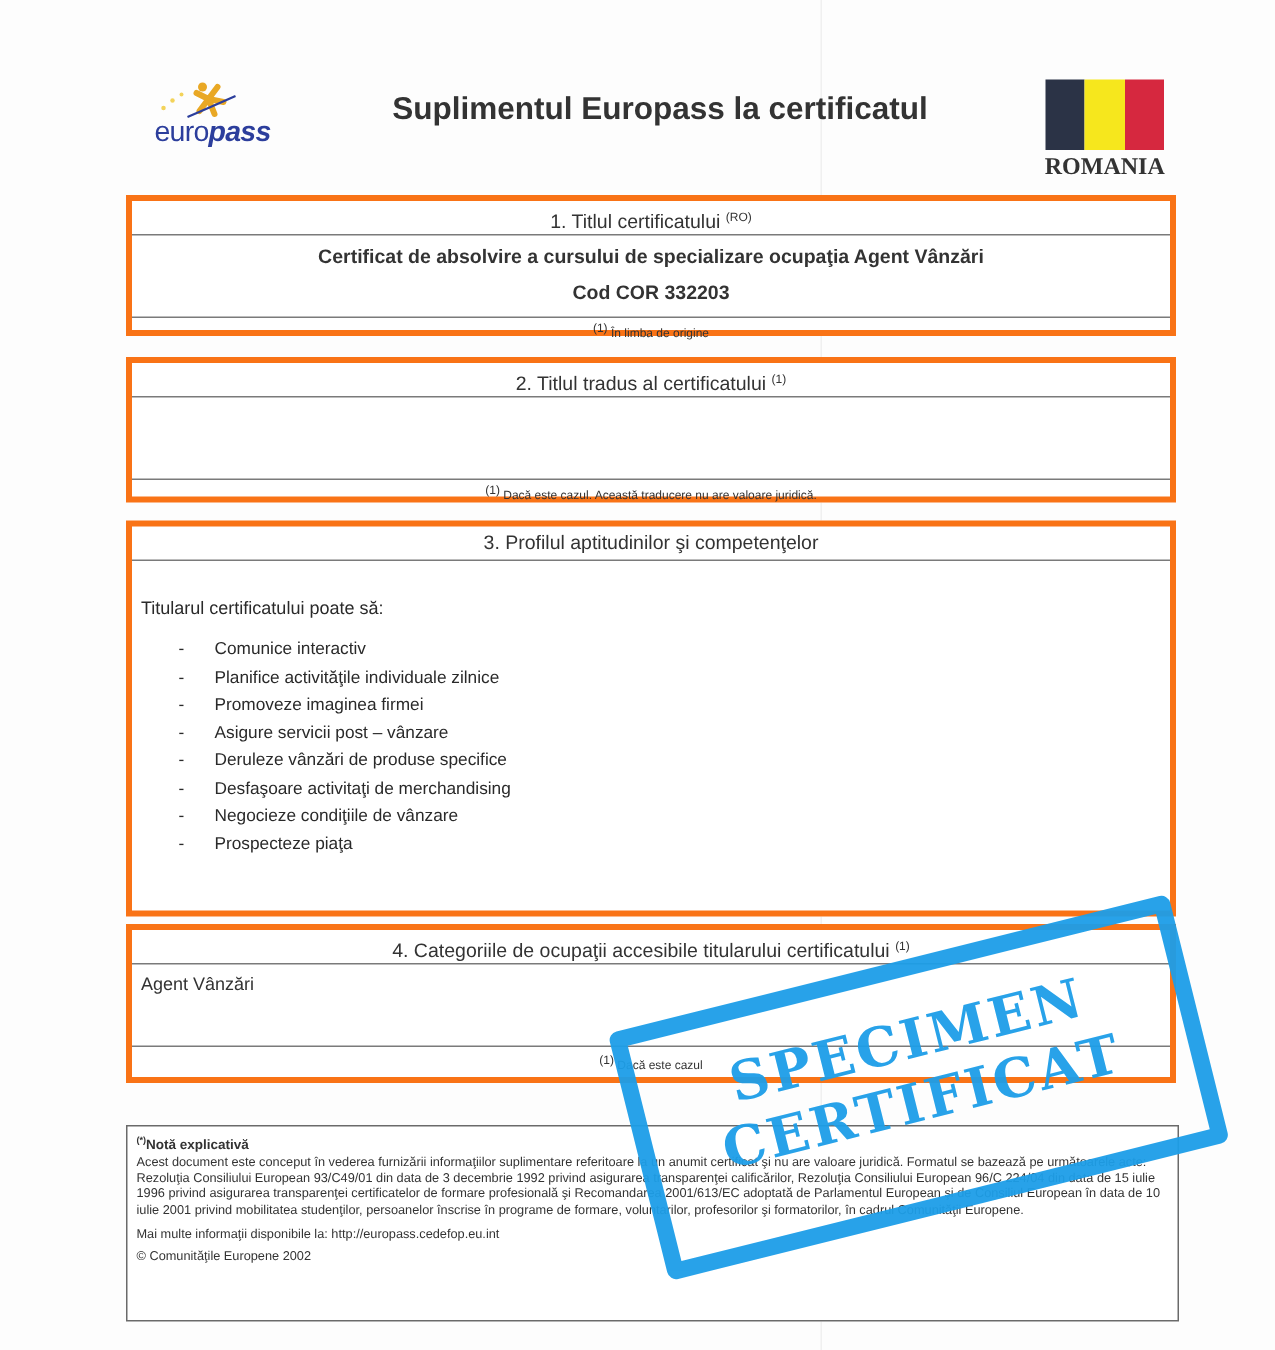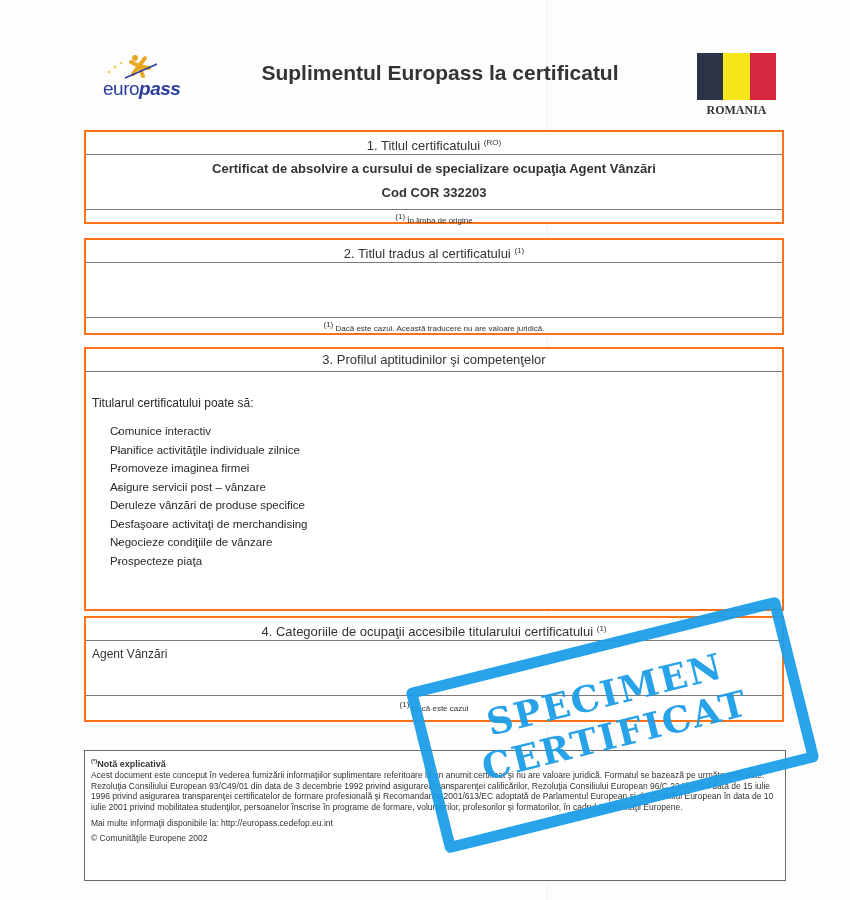--- a/index.html
+++ b/index.html
@@ -13,34 +13,34 @@
     
     .logo { position: absolute; left: 95px; top: 52px; width: 100px; height: 55px; }
     .logo .word { position: absolute; left: 8px; top: 26px; font-size: 19px; color: #2c3e9c; letter-spacing: -0.5px; }
     .logo .word b { font-style: italic; font-weight: bold; }
     .title { position: absolute; left: 205px; top: 60px; width: 470px; text-align: center;
       font-size: 21px; font-weight: bold; color: #333; line-height: 25px; }
     .title sup { font-size: 11px; font-weight: bold; }
     .flag { position: absolute; left: 697px; top: 53px; width: 79px; height: 47px; display: flex; }
     .flag div { flex: 1; }
     .flag-label { position: absolute; left: 690px; top: 103px; width: 93px; text-align: center;
-      font-family: "Liberation Serif", serif; font-weight: bold; font-size: 12px; color: #333; }
+      font-family: "Liberation Serif", serif; font-weight: bold; font-size: 16px; color: #333; }
 
     
-    .box { position: absolute; left: 84px; width: 700px; border: 2px solid #f97316; box-sizing: border-box; background: #fff; }
+    .box { position: absolute; left: 84px; width: 700px; border: 4px solid #f97316; box-sizing: border-box; background: #fff; }
     .row { border-bottom: 1px solid #7a7a7a; text-align: center; font-size: 13px; color: #333; }
     .row:last-child { border-bottom: none; }
     .row sup { font-size: 8px; }
     .hdr { height: 22px; line-height: 22px; }
     .note { height: 14px; line-height: 14px; font-size: 8px; }
     .big { font-size: 13px; font-weight: bold; line-height: 24px; padding-top: 2px; }
 
     .list-intro { font-size: 12px; margin: 24px 0 12px 6px; text-align: left; }
     ul.skills { list-style: none; margin: 0; padding: 0; text-align: left; }
-    ul.skills li { font-size: 11.5px; line-height: 18.5px; position: relative; padding-left: 24px; }
+    ul.skills li { font-size: 11.5px; line-height: 18.5px; position: relative; padding-left: 55px; }
     ul.skills li::before { content: "-"; position: absolute; left: 31px; }
 
     .occ { text-align: left; font-size: 12px; padding: 6px 6px; height: 42px; }
 
     .expl { position: absolute; left: 84px; top: 750px; width: 702px; height: 131px; border: 1px solid #6a6a6a;
       box-sizing: border-box; padding: 5px 6px; font-size: 8.5px; line-height: 10.8px; color: #333; background: #fff; }
     .expl .h { font-weight: bold; font-size: 9px; }
     .expl .h sup { font-size: 6px; }
     .expl p { margin: 0; }
     .expl .more { margin-top: 5px; }

